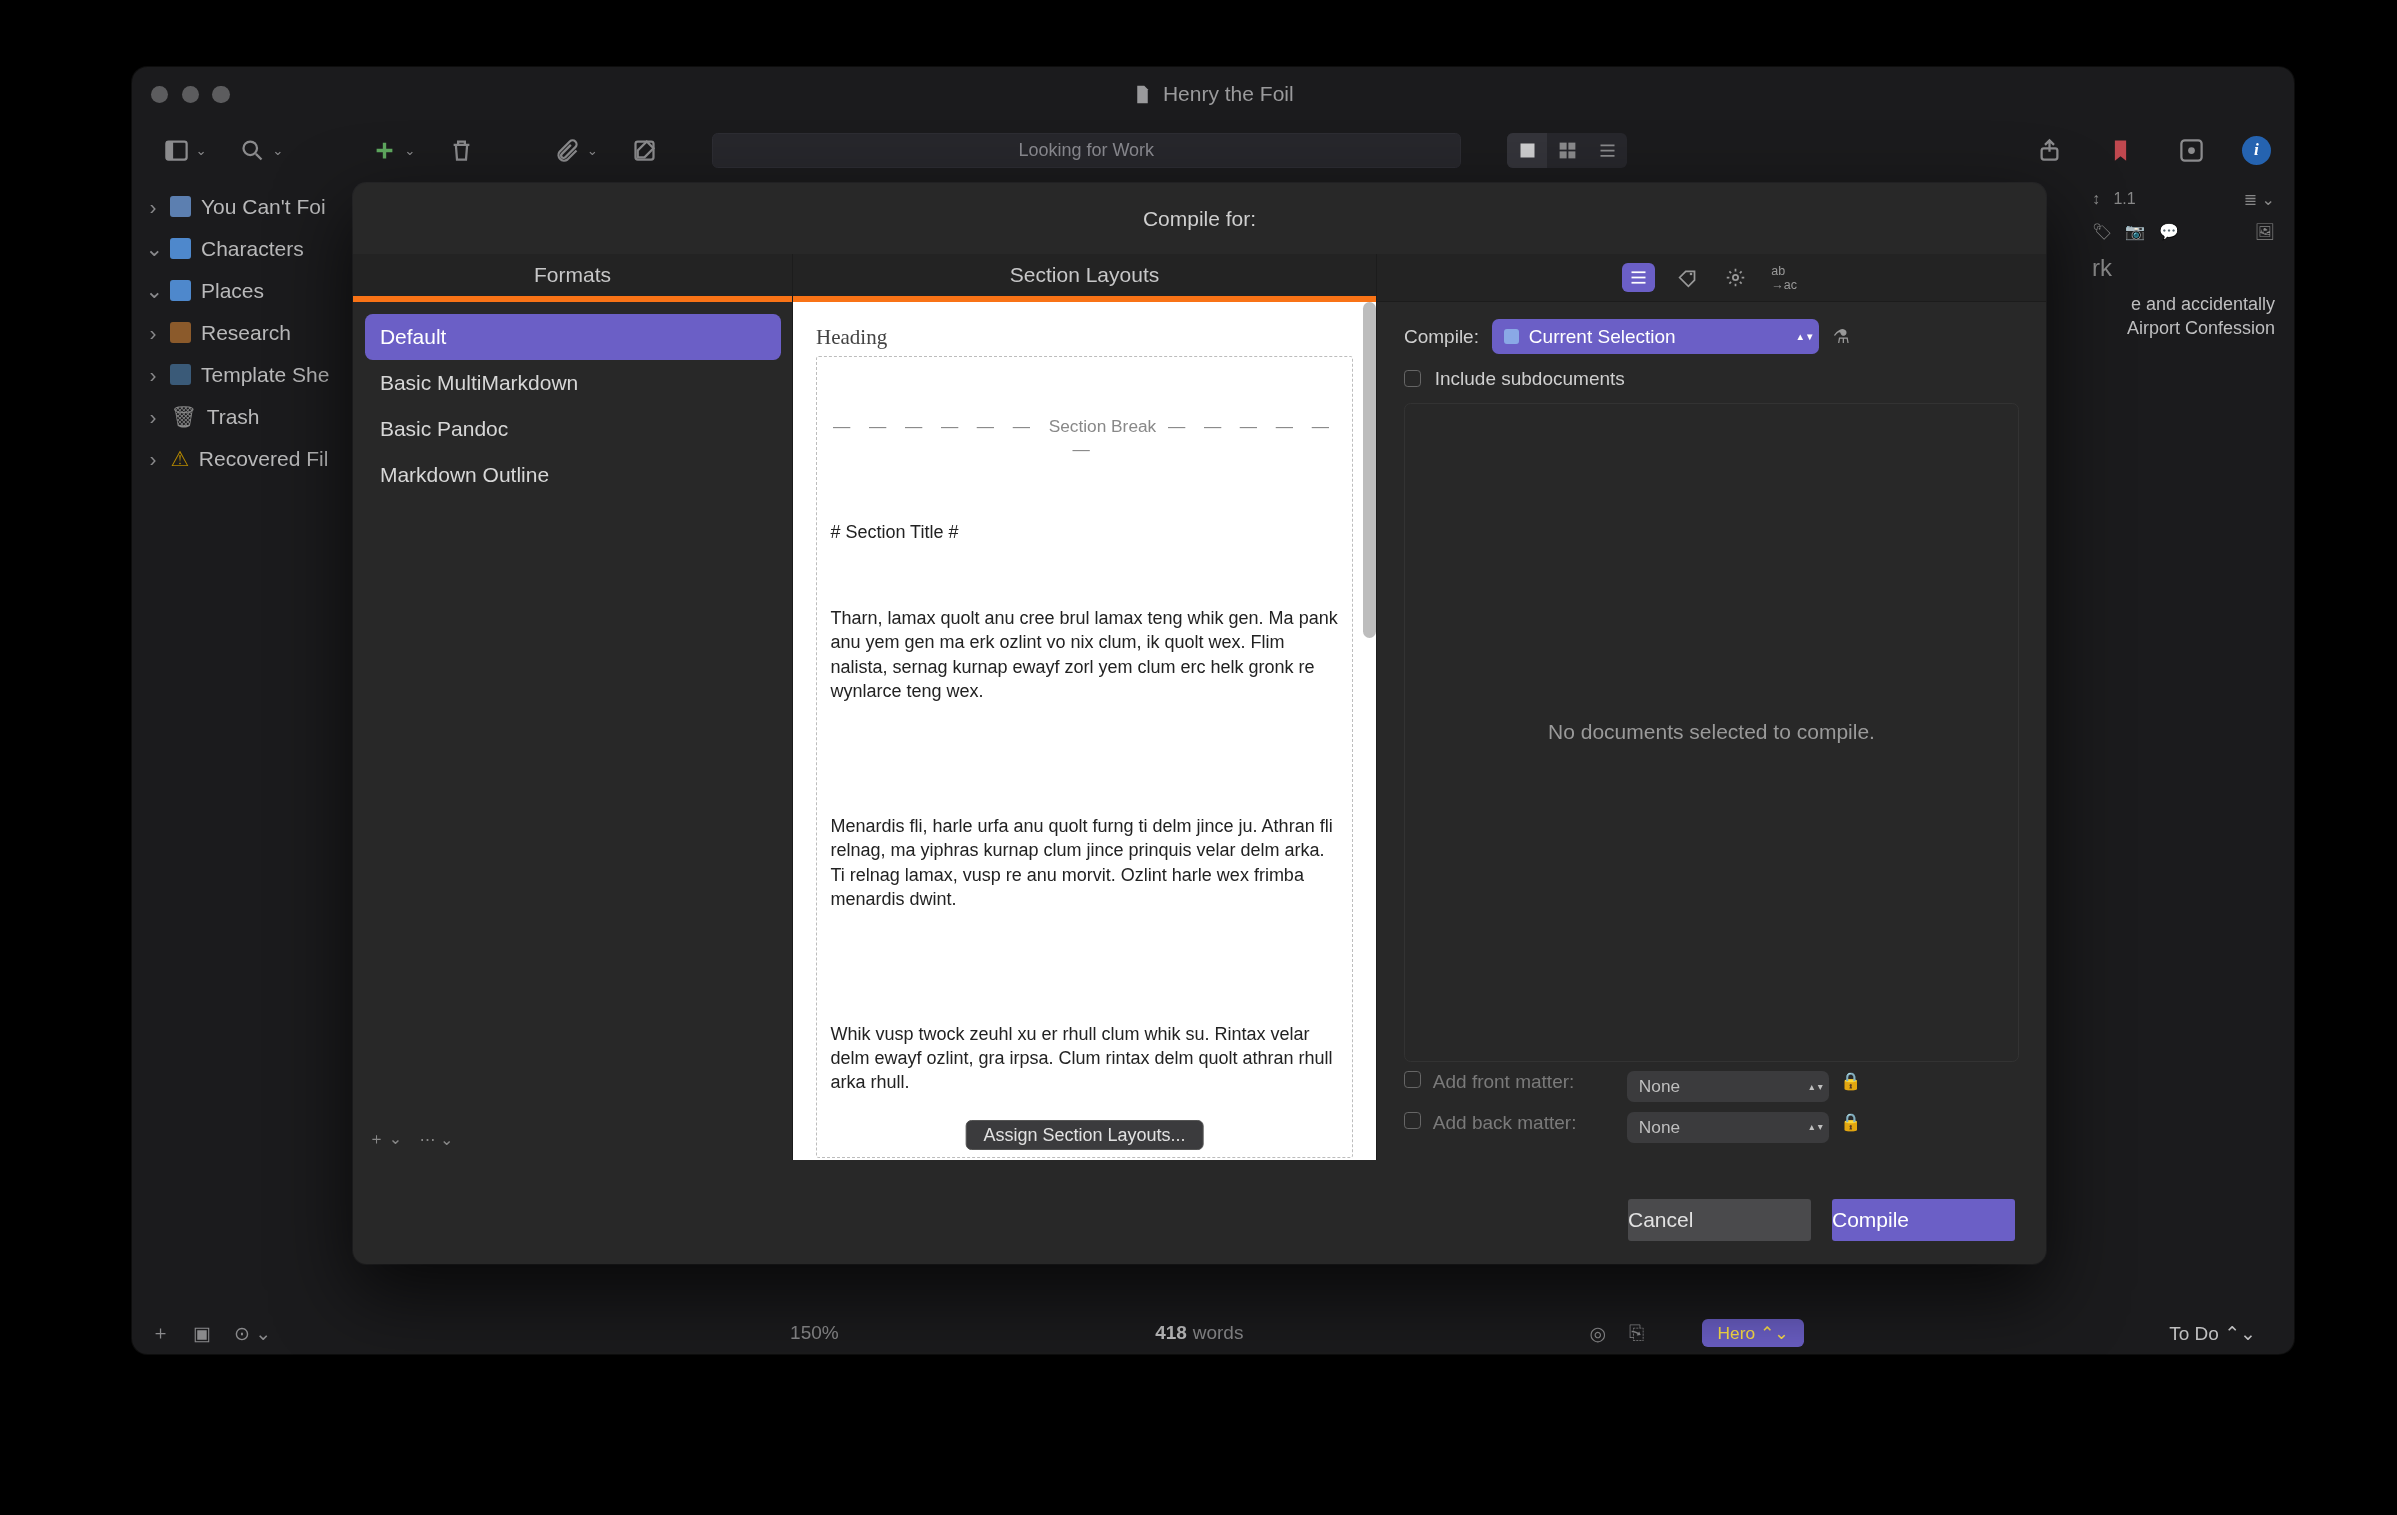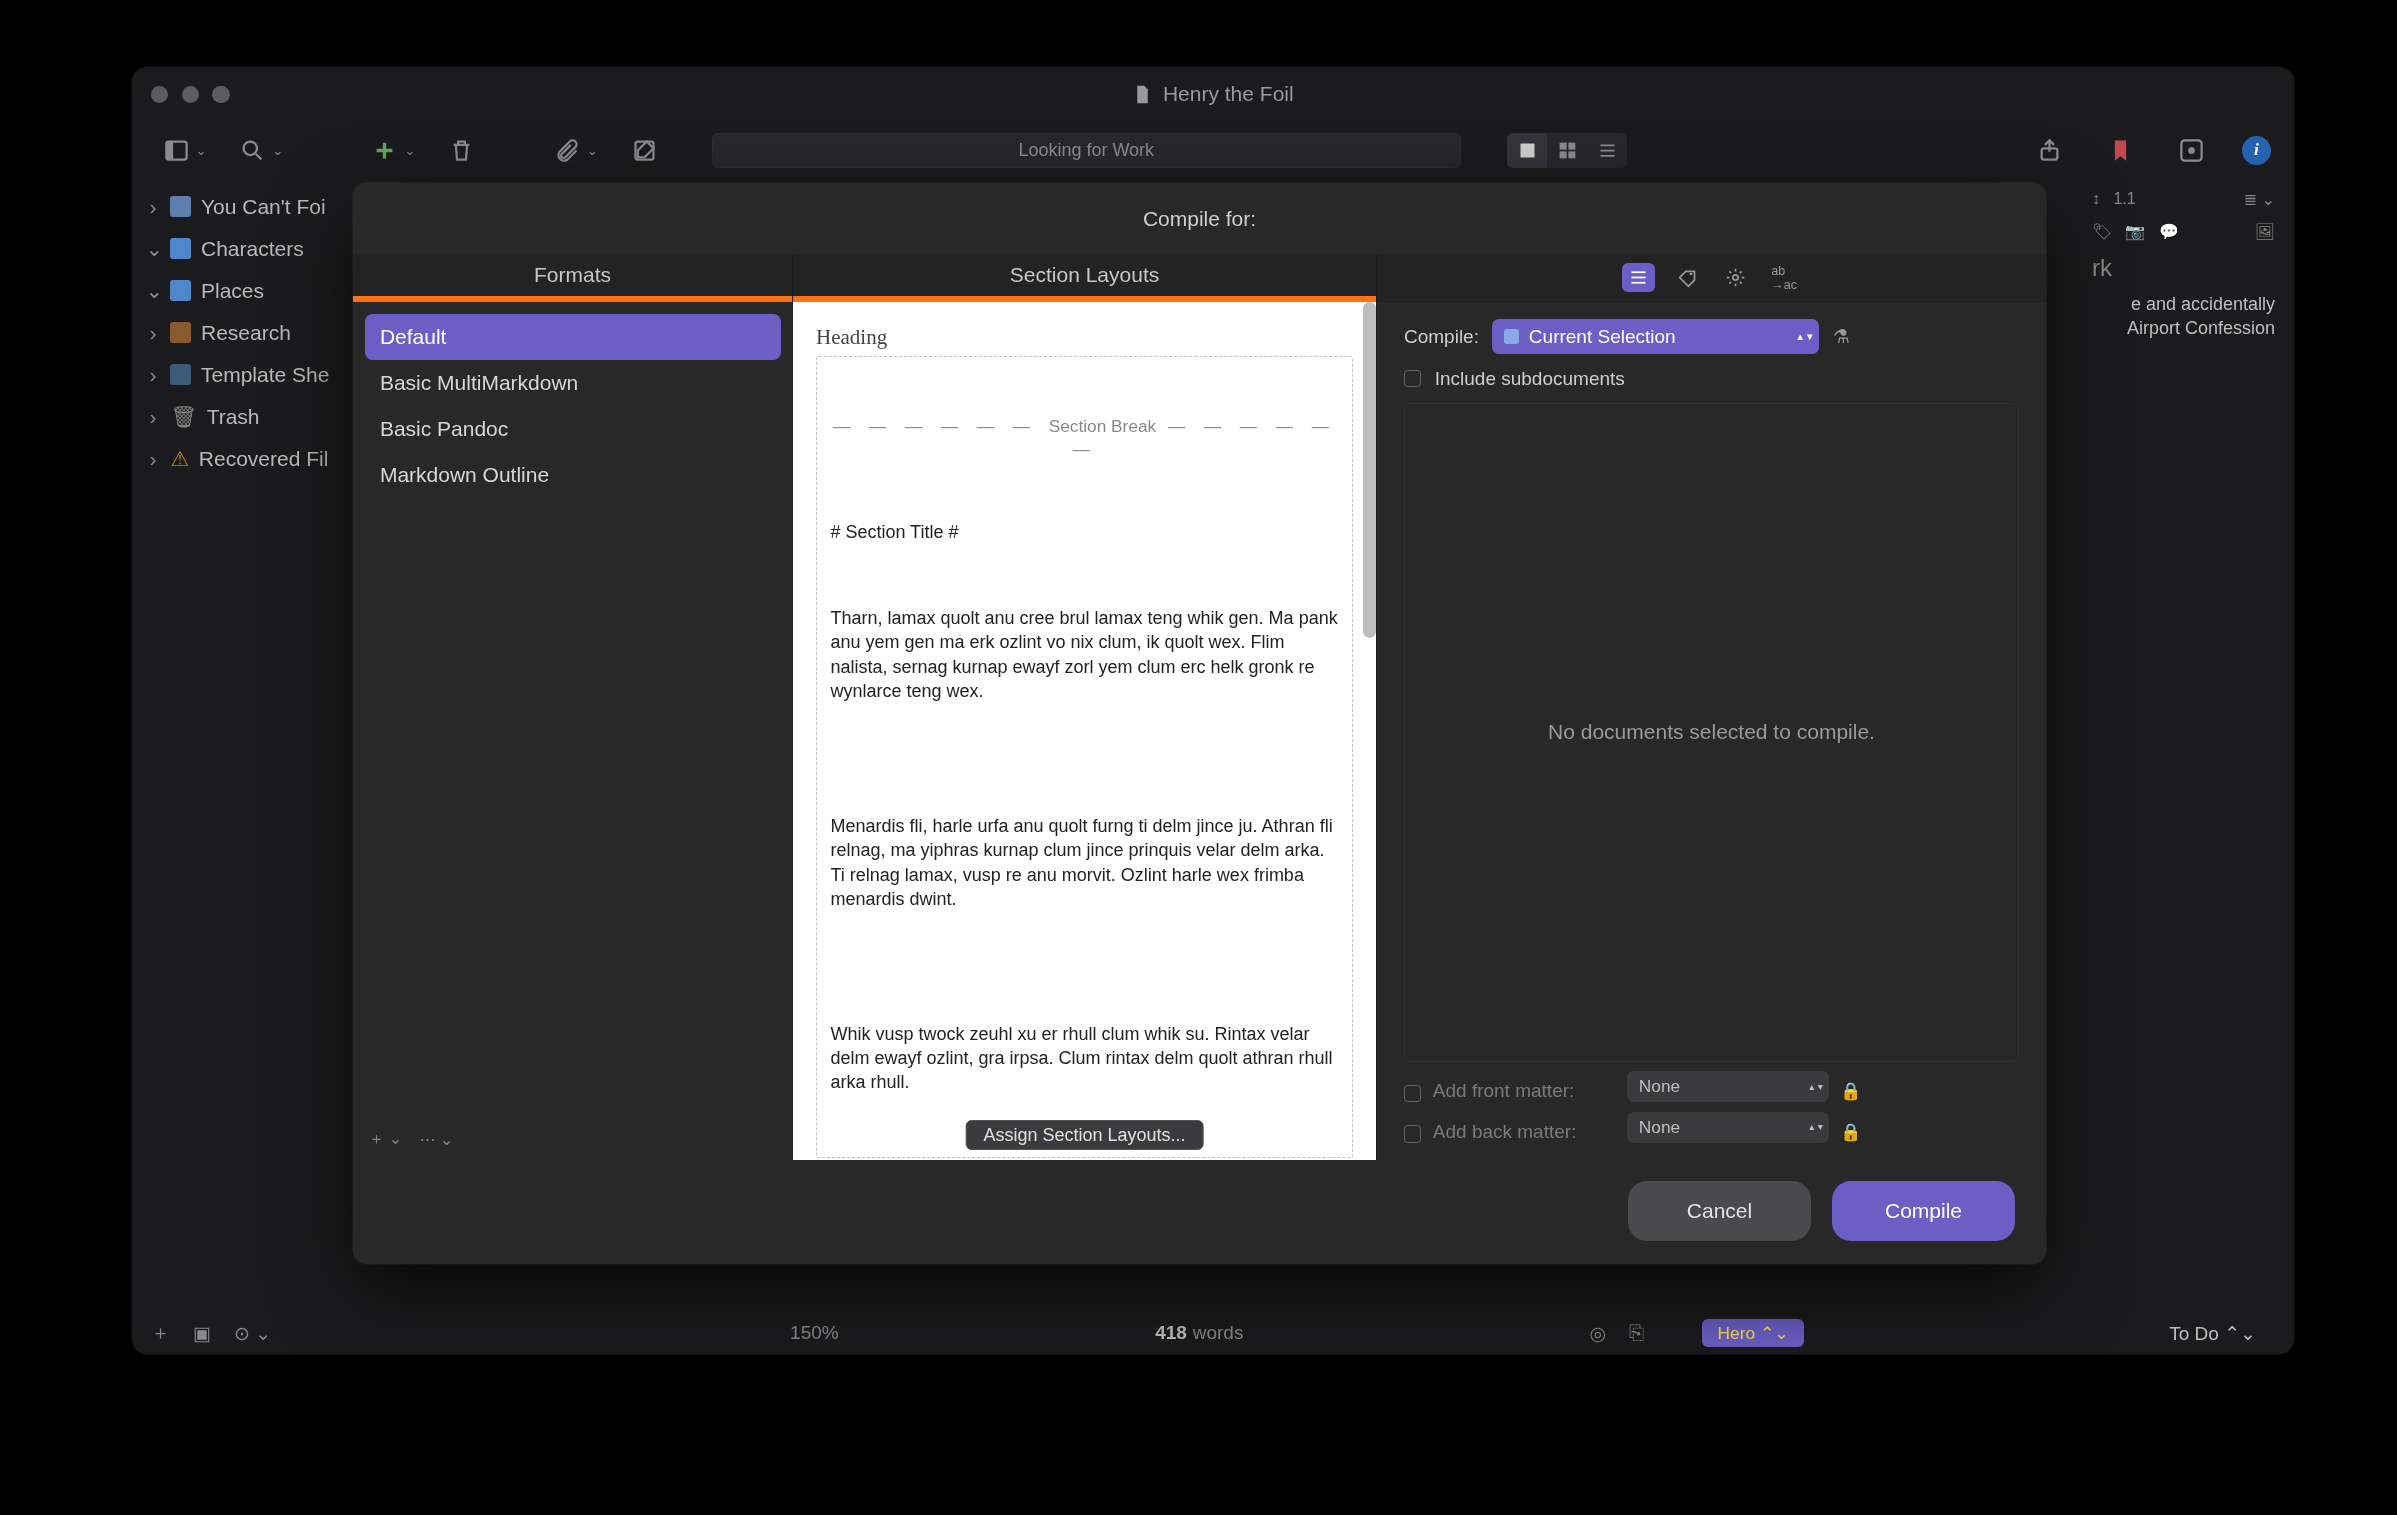--- a/index.html
+++ b/index.html
@@ -84,27 +84,27 @@
 .sel-box .mini{width:15.4px;height:15.4px;background:#8aa9e6;border-radius:2.9px}
 .sel-box .stp{position:absolute;right:3.8px;top:3.8px;bottom:3.8px;width:21px;display:flex;flex-direction:column;align-items:center;justify-content:center;font-size:9.6px}
 .chk{width:17.3px;height:17.3px;border:1px solid #666;border-radius:3.8px}
 .tbl{border:1px solid #333;border-radius:6.7px;flex:1;display:flex;flex-direction:column;min-height:288px;overflow:hidden}
 .thead{display:flex;background:#2d2d2d;height:37px;align-items:center;color:#cfcfcf;font-size:19px;border-bottom:1px solid #333}
 .thead div{padding:0 13.4px}
 .th1{width:31px;border-right:1px solid #333}
 .th2{flex:1;border-right:1px solid #333}
 .th3{width:221px}
 .tempty{flex:1;display:flex;align-items:center;justify-content:center;color:#9a9a9a;font-size:21px}
-.mat-row{display:flex;align-items:flex-end;gap:11.5px;color:#7a7a7a;margin-top:9.6px}
+.mat-row{display:flex;align-items:flex-start;gap:11.5px;color:#7a7a7a;margin-top:9.6px}
 .mat-sel{background:#3b3b3d;border-radius:6.7px;height:31px;min-width:202px;display:flex;align-items:center;padding:0 11.5px;position:relative;color:#bfbfbf;font-size:17.3px}
 .mat-sel .stp{position:absolute;right:3.8px;top:2.9px;bottom:2.9px;width:19px;display:flex;flex-direction:column;align-items:center;justify-content:center;font-size:8.6px}
 .lock{color:#555;font-size:17.3px}
 
 .dlg-buttons{position:absolute;right:31px;bottom:23px;display:flex;gap:21px}
-.btn{height:60px;min-width:183px;border-radius:19px;display:flex;align-items:center;justify-content:center;font-size:21px}
+.btn{height:42px;min-width:183px;border-radius:3px;display:flex;align-items:center;justify-content:flex-start;font-size:21px}
 .btn.cancel{background:#4a4a4c;color:#e2e2e2}
 .btn.primary{background:#6b5fc6;color:#fff}
 </style>
 </head>
 <body>
 
 <div class="desktop">
   <div class="app-window">
 
     <div class="traffic-lights">

